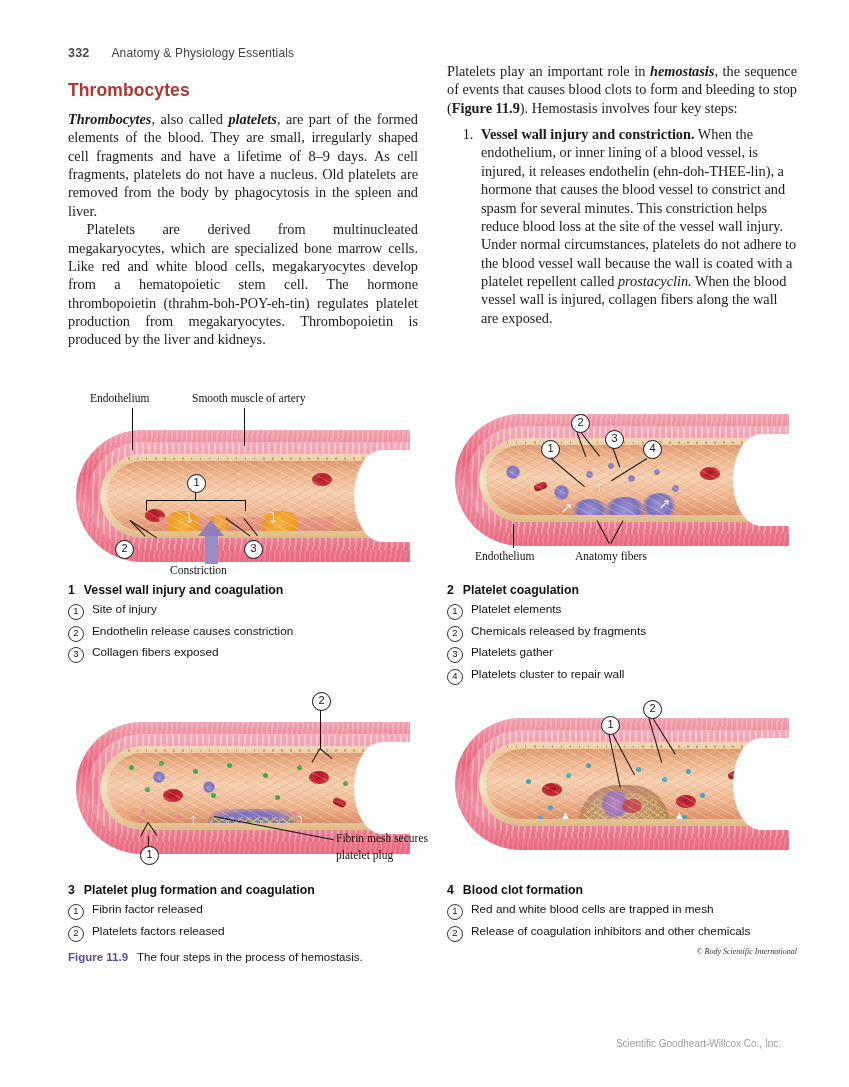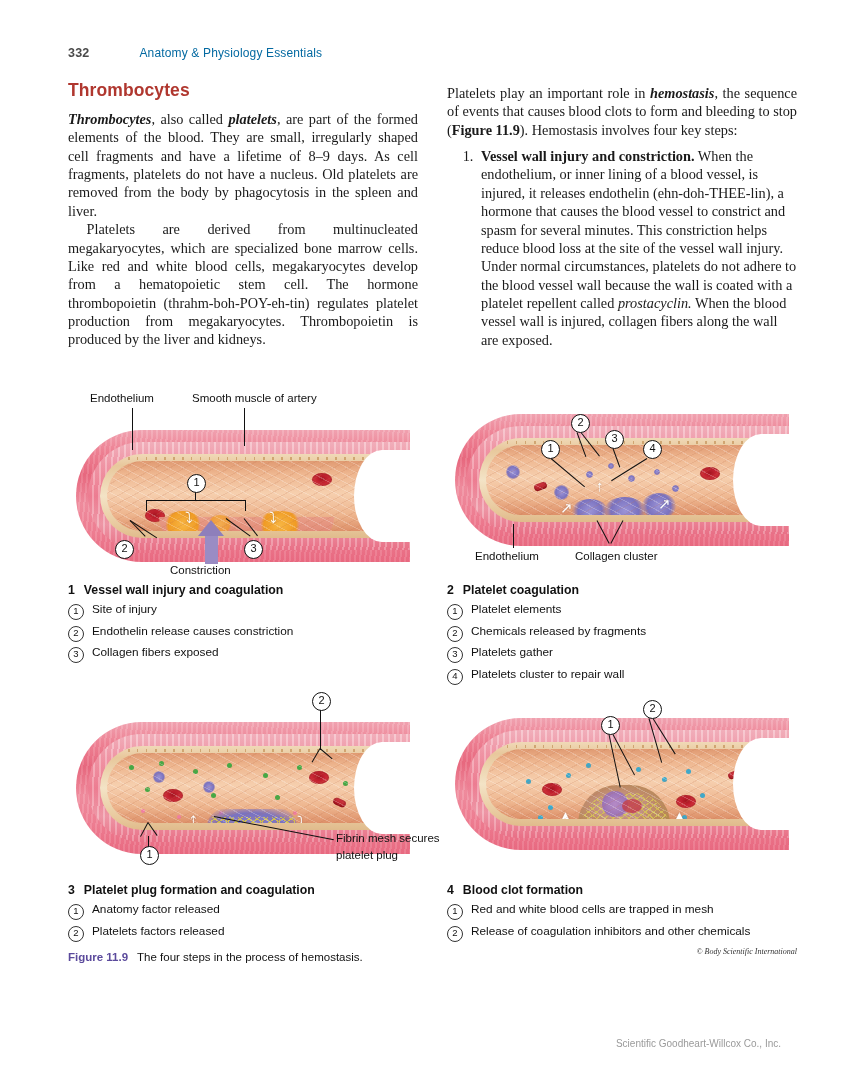--- a/index.html
+++ b/index.html
@@ -2,26 +2,26 @@
 <html><head>
 <meta charset="utf-8">
 <style>
   html,body{margin:0;padding:0;background:#ffffff;}
   body{width:849px;height:1087px;position:relative;font-family:"Liberation Serif",serif;color:#1a1a1a;}
   .page{position:absolute;inset:0;background:#fff;}
 
   
   .runhead{position:absolute;left:68px;top:46px;display:flex;align-items:baseline;gap:22px;}
   .folio{font-family:"Liberation Sans",sans-serif;font-weight:bold;font-size:12.5px;color:#4a4a4a;letter-spacing:.2px;}
-  .booktitle{font-family:"Liberation Sans",sans-serif;font-size:12px;color:#0369a1;letter-spacing:.15px;margin-left:28px;}
+  .booktitle{font-family:"Liberation Sans",sans-serif;font-size:12px;color:#404040;letter-spacing:.15px;}
 
   
   .col{position:absolute;width:350px;}
   .col-left{left:68px;top:80px;}
-  .col-right{left:447px;top:84px;}
+  .col-right{left:447px;top:62px;}
 
   h1.section-title{font-family:"Liberation Sans",sans-serif;font-size:17.5px;font-weight:bold;
     color:#b0372f;margin:0 0 9px 0;letter-spacing:.1px;}
 
   p.body{margin:0;font-size:14.3px;line-height:1.285;text-align:justify;
     font-family:"Liberation Serif",serif;hyphens:none;}
   p.body + p.body{text-indent:1.3em;}
   .bi{font-weight:bold;font-style:italic;}
   .b{font-weight:bold;}
   .i{font-style:italic;}
@@ -90,21 +90,21 @@
   .pa-body{position:absolute;left:6.5px;top:16px;width:13px;height:28px;background:#9a8cc4;}
 
   .whitearrow{position:absolute;color:#fff;font-size:15px;line-height:1;text-shadow:0 0 2px rgba(0,0,0,.25);}
 
   
   .cal{position:absolute;width:17px;height:17px;border-radius:50%;border:1.3px solid #111;
     background:#fff;font-family:"Liberation Sans",sans-serif;font-size:11px;line-height:15px;
     text-align:center;color:#111;z-index:5;}
   .leader{position:absolute;background:#111;z-index:4;}
 
-  .art-label{position:absolute;font-family:Liberation Sans, sans-serif;font-size:11.5px;color:#111;z-index:6;white-space:nowrap;}
+  .art-label{position:absolute;font-family:Liberation Serif, serif;font-size:11.5px;color:#111;z-index:6;white-space:nowrap;}
 
   
   .cap-title{display:flex;gap:9px;font-family:"Liberation Sans",sans-serif;font-size:12.3px;font-weight:bold;color:#111;margin-top:6px;}
   .cap-list{margin:6px 0 0 0;padding:0;list-style:none;}
   .cap-list li{display:flex;gap:8px;align-items:flex-start;margin-bottom:4.5px;
     font-family:"Liberation Sans",sans-serif;font-size:11.8px;color:#111;line-height:1.18;}
   .num-circle{flex:0 0 auto;width:14px;height:14px;border-radius:50%;border:1px solid #333;
     font-size:9.5px;line-height:12.5px;text-align:center;margin-top:1px;}
 
   .credit{position:absolute;right:0;top:255px;font-family:"Liberation Serif",serif;
@@ -244,21 +244,21 @@
           <div class="leader" style="left:130px;top:40px;width:26px;height:1px;transform:rotate(70deg);transform-origin:left center;"></div>
           <div class="leader" style="left:134px;top:40px;width:30px;height:1px;transform:rotate(52deg);transform-origin:left center;"></div>
           <div class="leader" style="left:104px;top:66px;width:44px;height:1px;transform:rotate(40deg);transform-origin:left center;"></div>
           <div class="leader" style="left:166px;top:56px;width:20px;height:1px;transform:rotate(70deg);transform-origin:left center;"></div>
           <div class="leader" style="left:200px;top:66px;width:42px;height:1px;transform:rotate(148deg);transform-origin:left center;"></div>
 
           <div class="leader" style="left:66px;top:132px;width:1px;height:24px;"></div>
           <div class="art-label" style="left:28px;top:158px;">Endothelium</div>
           <div class="leader" style="left:150px;top:128px;width:26px;height:1px;transform:rotate(62deg);transform-origin:left center;"></div>
           <div class="leader" style="left:176px;top:128px;width:26px;height:1px;transform:rotate(118deg);transform-origin:left center;"></div>
-          <div class="art-label" style="left:128px;top:158px;">Collagen cluster</div>
+          <div class="art-label" style="left:128px;top:158px;">Anatomy fibers</div>
         </div>
 
         <div class="cap-title">
           <span>2</span>
           <span>Platelet coagulation</span>
         </div>
         <ul class="cap-list">
           <li>
               <span class="num-circle">1</span>
               <span>Platelet elements</span>
@@ -329,21 +329,21 @@
           <div class="art-label" style="left:268px;top:157px;">platelet plug</div>
         </div>
 
         <div class="cap-title">
           <span>3</span>
           <span>Platelet plug formation and coagulation</span>
         </div>
         <ul class="cap-list">
           <li>
               <span class="num-circle">1</span>
-              <span>Anatomy factor released</span>
+              <span>Fibrin factor released</span>
             </li>
           <li>
               <span class="num-circle">2</span>
               <span>Platelets factors released</span>
             </li>
         </ul>
       </div>
 
       <div class="panel p4">
         <div class="art">

